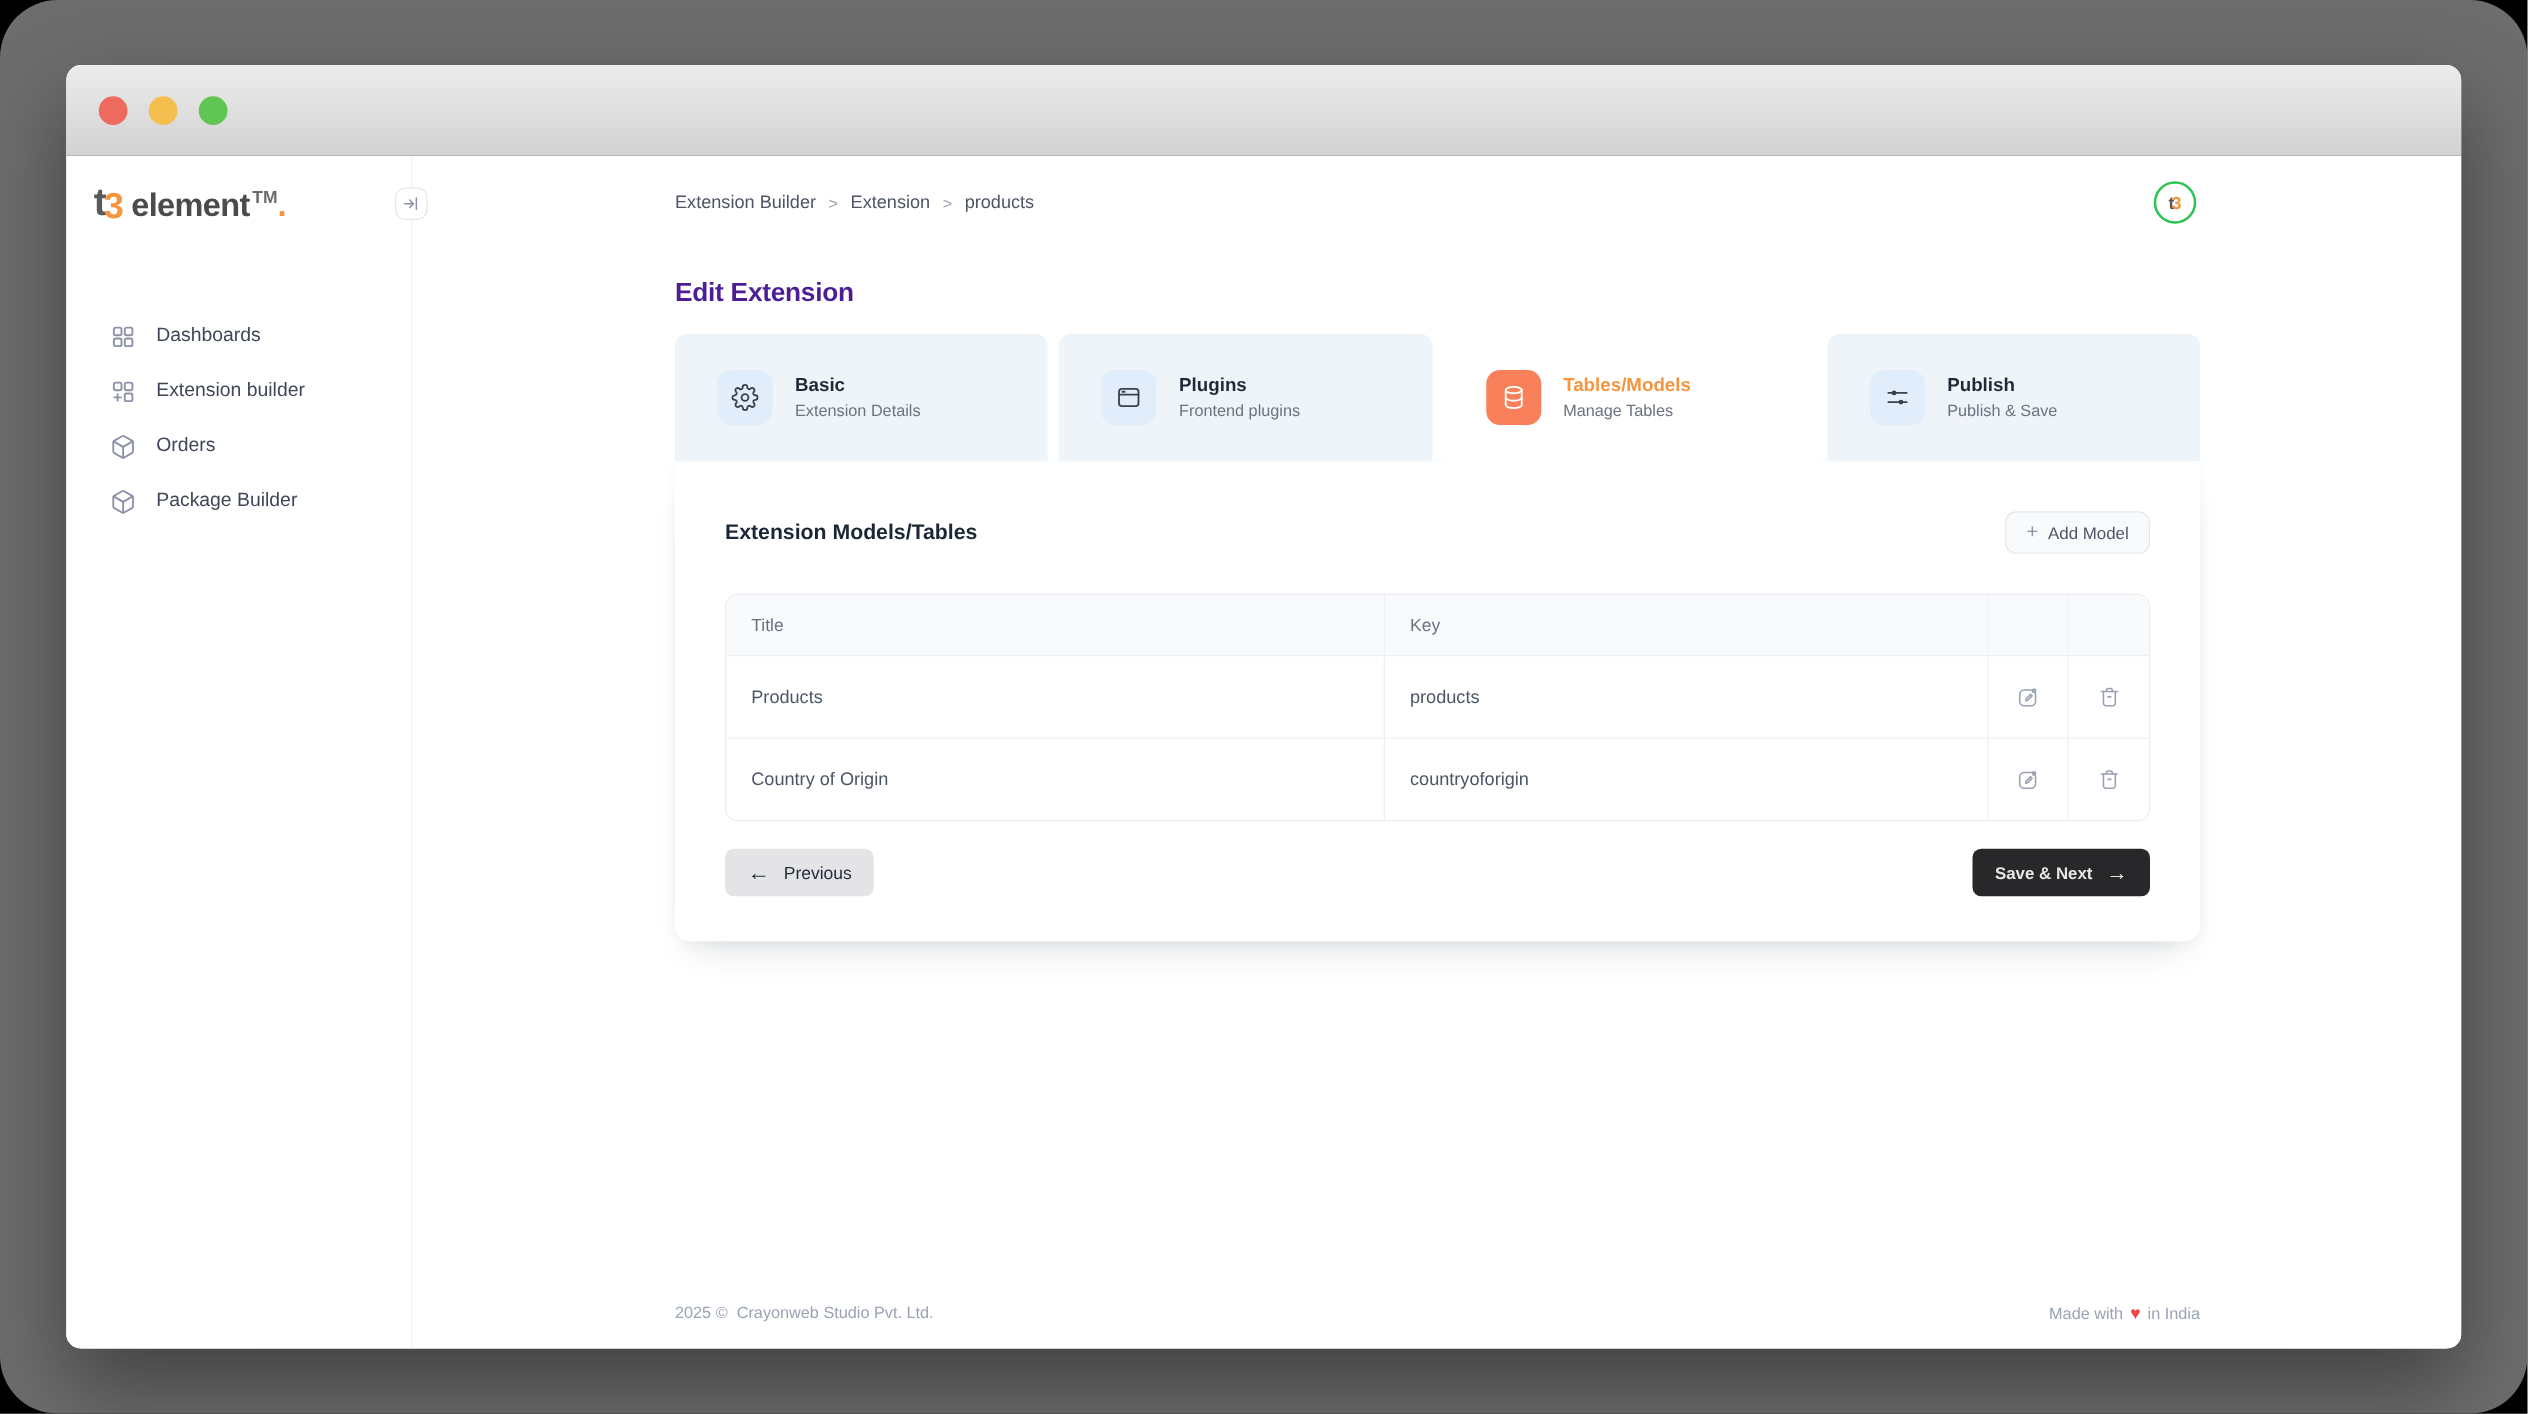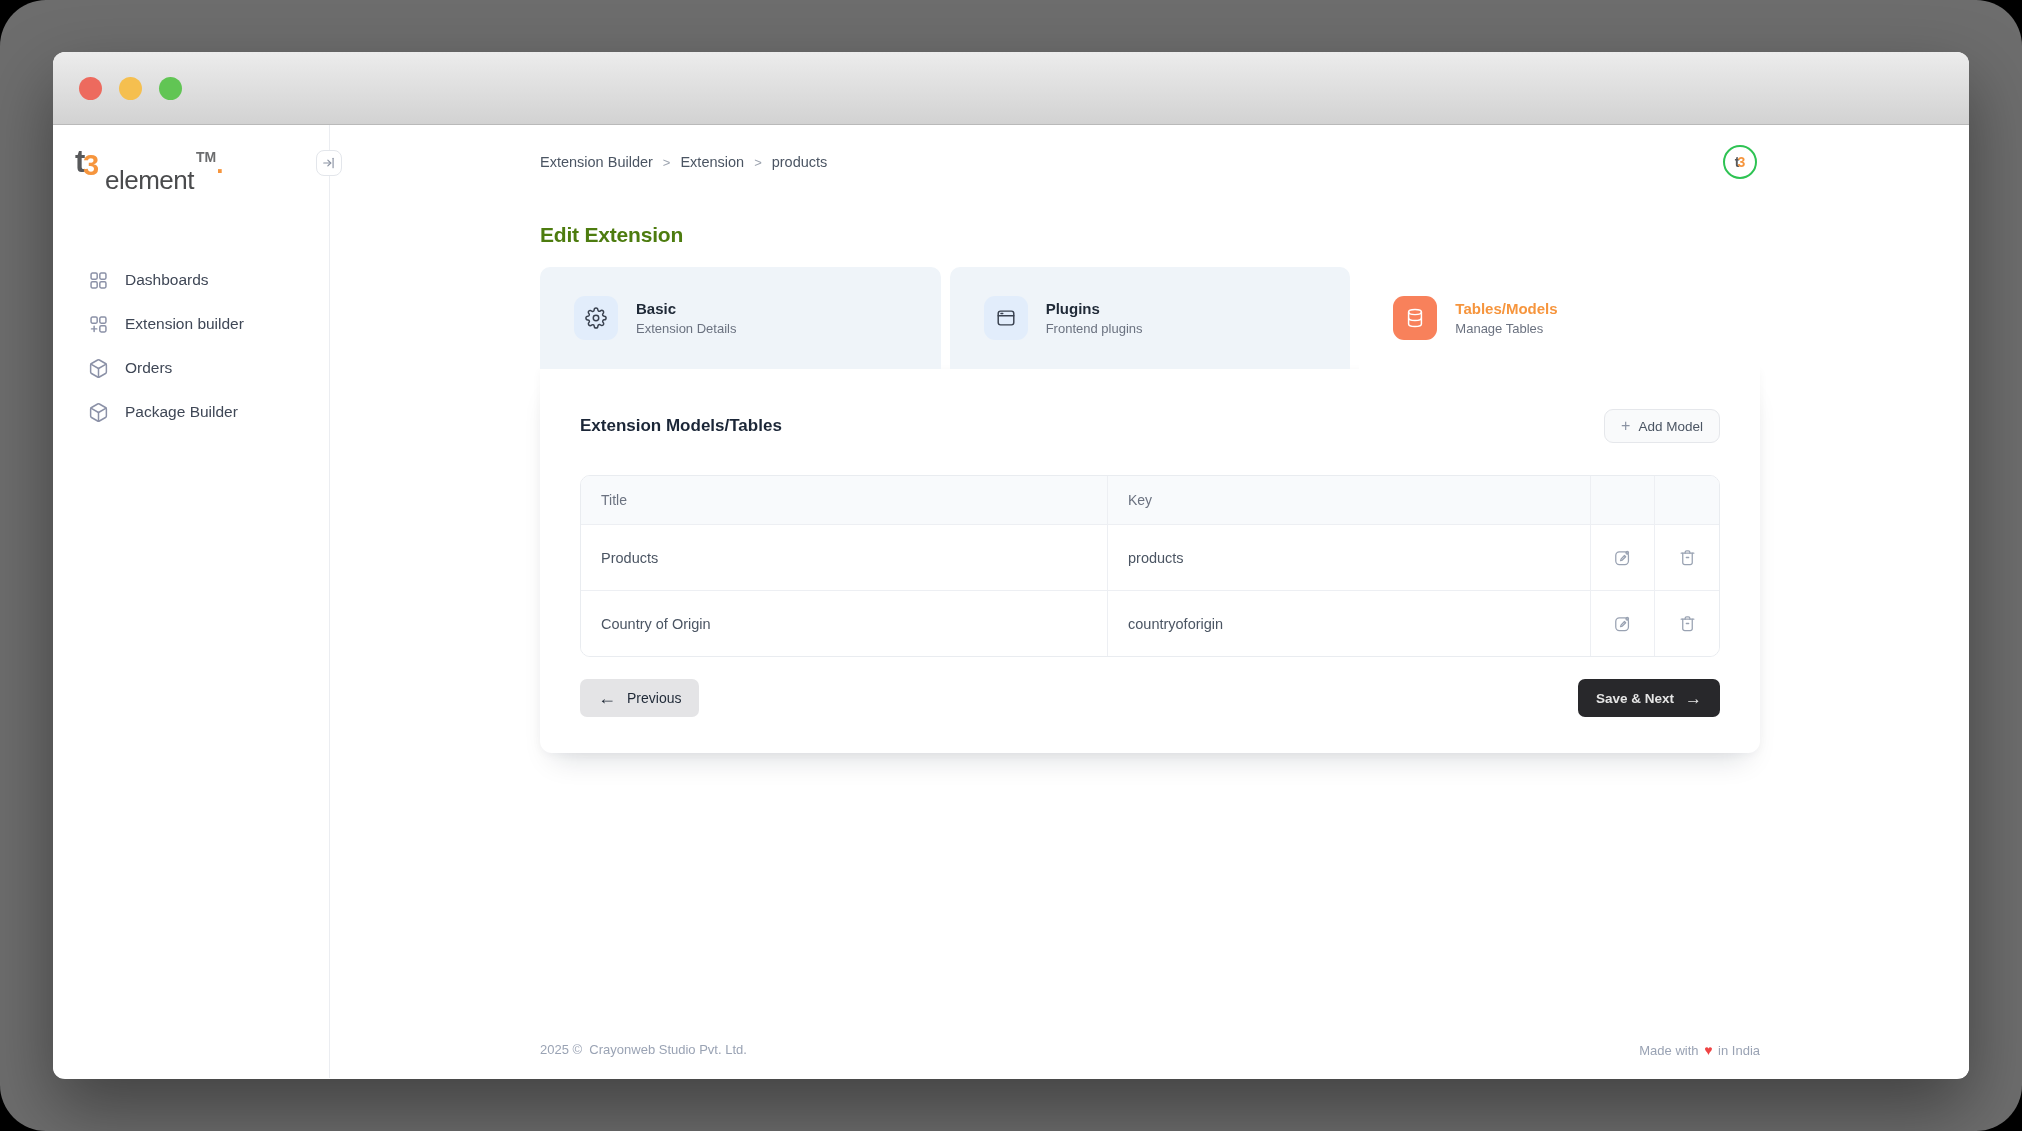--- a/index.html
+++ b/index.html
@@ -52,21 +52,21 @@
   }
   .mark { position:relative; width:30px; height:38px; display:inline-block; }
   .mark .m-t {
     position:absolute; left:0; top:-3px;
     font-size:31px; font-weight:800; color:#58595b;
   }
   .mark .m-3 {
     position:absolute; left:8px; top:2px;
     font-size:29px; font-weight:800; color:#f6953d;
   }
-  .brand-name { font-size:26px; font-weight:400; color:#4a4b4d; letter-spacing:-0.5px; margin-top:18px; }
+  .brand-name { font-size:26px; font-weight:700; color:#4a4b4d; letter-spacing:-0.5px; margin-top:2px; }
   .brand-dot { color:#f6953d; font-size:26px; font-weight:800; margin-top:2px; }
   .brand-tm { font-size:14px; color:#6b6c6e; margin:2px 0 0 2px; font-weight:700; }
 
   .collapse-btn {
     position:absolute; right:-13px; top:25px;
     width:26px; height:26px;
     background:#fff; border:1px solid #e3e6eb; border-radius:8px;
     display:flex; align-items:center; justify-content:center;
     color:#8b93a3; cursor:pointer; z-index:5;
   }
@@ -96,21 +96,21 @@
     border:2px solid #2ec353; background:#fff;
     display:flex; align-items:center; justify-content:center;
     cursor:pointer;
   }
   .avatar .a-t { font-size:14px; font-weight:800; color:#58595b; margin-right:-2px; }
   .avatar .a-3 { font-size:14px; font-weight:800; color:#f6953d; }
 
   .page { position:absolute; left:210px; top:74px; width:1220px; }
   .page-title {
     margin:24px 0 0;
-    font-size:21px; font-weight:700; color:#4d7c0f;
+    font-size:21px; font-weight:700; color:#4c1d95;
     letter-spacing:-0.2px;
   }
 
   
   .tabs { display:flex; gap:9px; margin-top:20px; }
   .tab {
     flex:1; height:102px;
     background:#eff4f9;
     border-radius:10px 10px 0 0;
     display:flex; align-items:center; gap:18px;
@@ -335,20 +335,34 @@
                 <path d="M19 12c0 1.55-3.13 2.8-7 2.8S5 13.55 5 12"></path>
                 <path d="M5 5.5v13c0 1.55 3.13 2.8 7 2.8s7-1.25 7-2.8v-13"></path>
               </svg>
             </span>
             <span>
               <div class="tab-title">Tables/Models</div>
               <div class="tab-sub">Manage Tables</div>
             </span>
           </div>
 
+          <div class="tab">
+            <span class="tab-icon">
+              <svg width="22" height="22" viewBox="0 0 24 24" fill="none" stroke="currentColor" stroke-width="1.6" stroke-linecap="round" stroke-linejoin="round">
+                <path d="M4 8h16"></path>
+                  <circle cx="9" cy="8" r="2.1" fill="currentColor" stroke="none"></circle>
+                <path d="M4 16h16"></path>
+                  <circle cx="15" cy="16" r="2.1" fill="currentColor" stroke="none"></circle>
+              </svg>
+            </span>
+            <span>
+              <div class="tab-title">Publish</div>
+              <div class="tab-sub">Publish &amp; Save</div>
+            </span>
+          </div>
         </div>
 
         <div class="card">
 
           <div class="section-row">
             <div class="section-title">Extension Models/Tables</div>
             <div class="add-btn">
               <span class="plus">+</span>
               <span>Add Model</span>
             </div>

